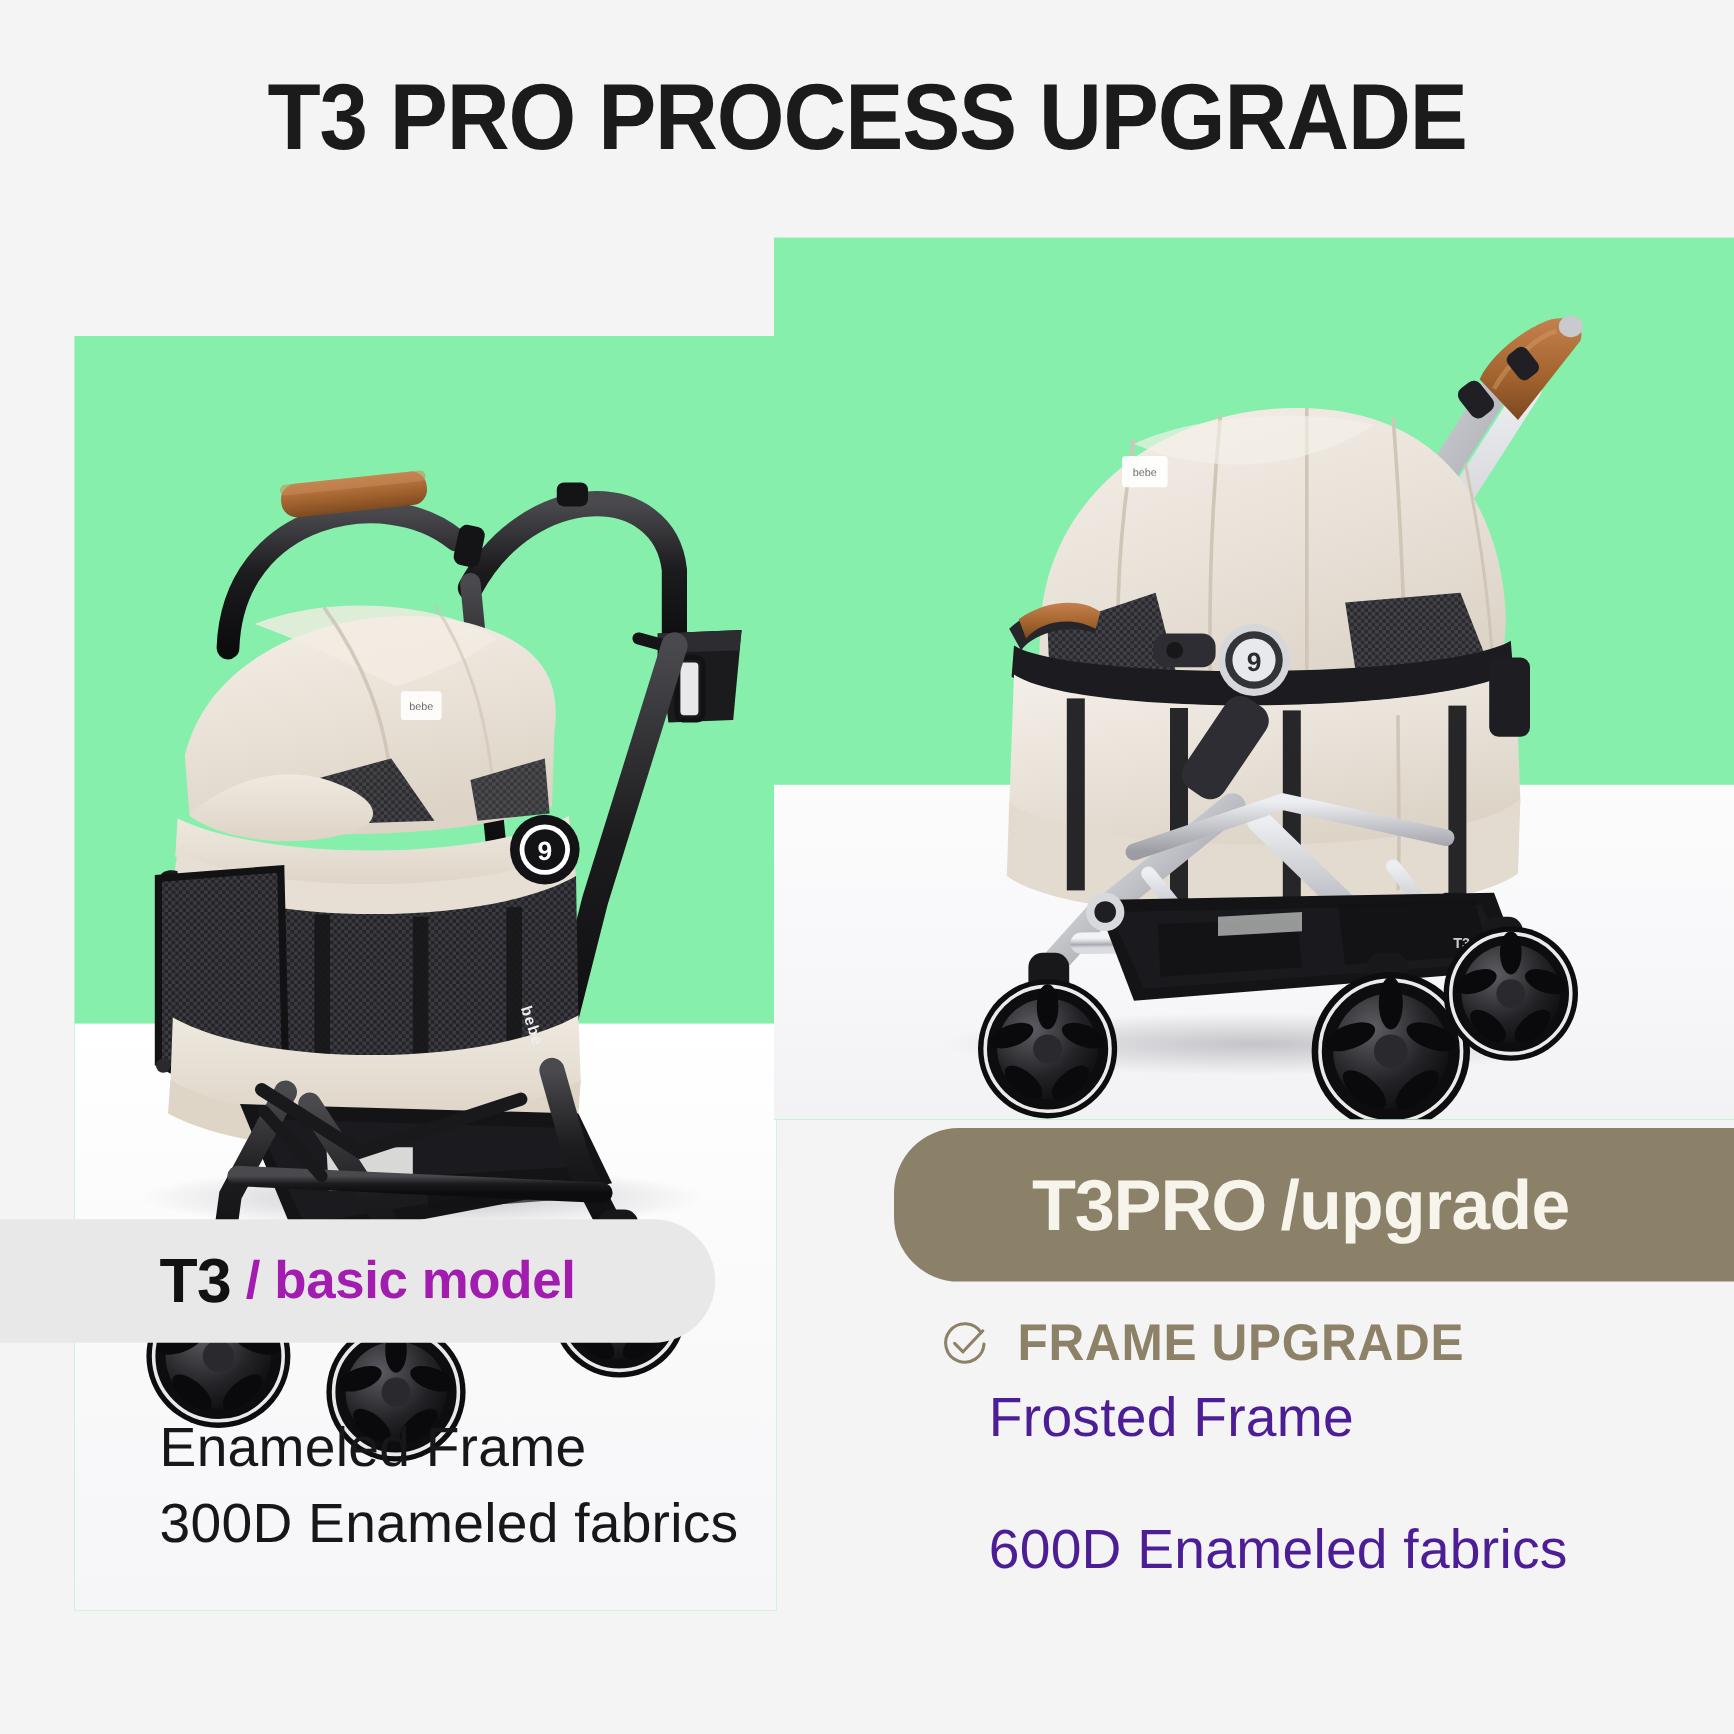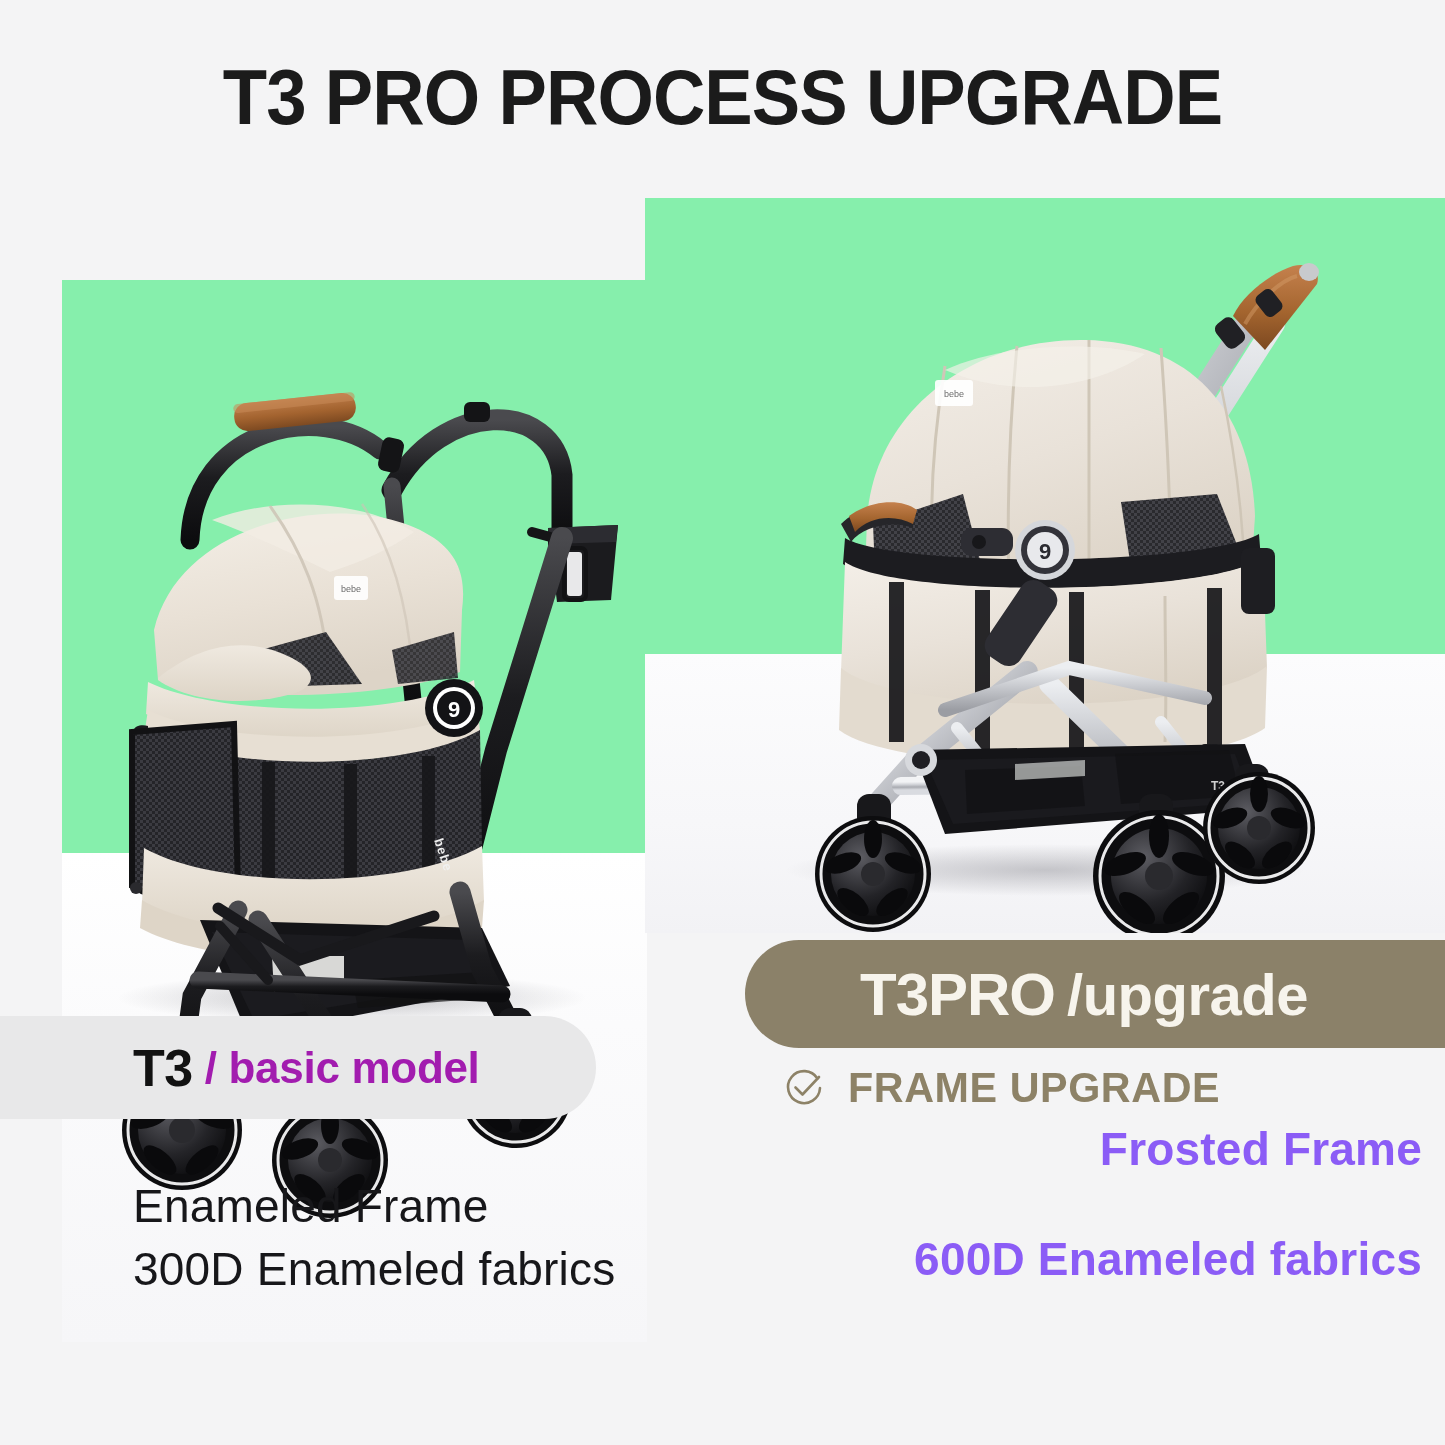--- a/index.html
+++ b/index.html
@@ -55,53 +55,53 @@
     border-radius: 0 52px 52px 0;
     padding-left: 133px;
   }
   .badge-t3 .bold {
     font-size: 52px; font-weight: 700; color: #121212; letter-spacing: -0.5px;
   }
   .badge-t3 .sub {
     font-size: 44px; font-weight: 600; color: #a21caf; margin-left: 12px; letter-spacing: -0.3px;
   }
   .badge-pro {
-    left: 745px; top: 940px; width: 700px; height: 108px;
+    left: 745px; top: 940px; width: 700px; height: 128px;
     background: #8b8169;
     border-radius: 54px 0 0 54px;
     padding-left: 115px;
   }
   .badge-pro .bold {
     font-size: 60px; font-weight: 700; color: #f7f4ec; letter-spacing: -1px;
   }
   .badge-pro .sub {
     font-size: 58px; font-weight: 700; color: #f7f4ec; margin-left: 12px; letter-spacing: -0.5px;
   }
 
   
   .left-specs {
     position: absolute; left: 133px; top: 1175px;
     font-size: 46px; font-weight: 300; color: #17171a;
     line-height: 1.38; letter-spacing: 0.2px;
   }
   .left-specs div { white-space: nowrap; }
 
   
-  .features { position: absolute; left: 782px; top: 1063px; width: 640px; text-align: right; }
+  .features { position: absolute; left: 782px; top: 1095px; width: 640px; }
   .feature { margin-bottom: 56px; }
   .feature-head { display: flex; align-items: center; gap: 22px; }
   .check-icon { width: 44px; height: 44px; flex: 0 0 44px; display: block; }
   .feature-title {
     font-family: "Liberation Sans Narrow", "Liberation Sans", sans-serif;
     font-size: 43px; font-weight: 700; color: #8d8267; letter-spacing: 0.6px;
     transform: scaleX(0.96); transform-origin: left center; white-space: nowrap;
   }
   .feature-desc {
-    margin-top: 10px; margin-left: 66px;
-    font-size: 46px; font-weight: 700; color: #8b5cf6; letter-spacing: 0.2px;
+    margin-top: 10px; margin-left: 42px;
+    font-size: 46px; font-weight: 400; color: #4c1d95; letter-spacing: 0.2px;
     white-space: nowrap;
   }
 </style>
 </head>
 <body>
 
 <div class="page">
 
   <div class="title">T3 PRO PROCESS UPGRADE</div>
 

